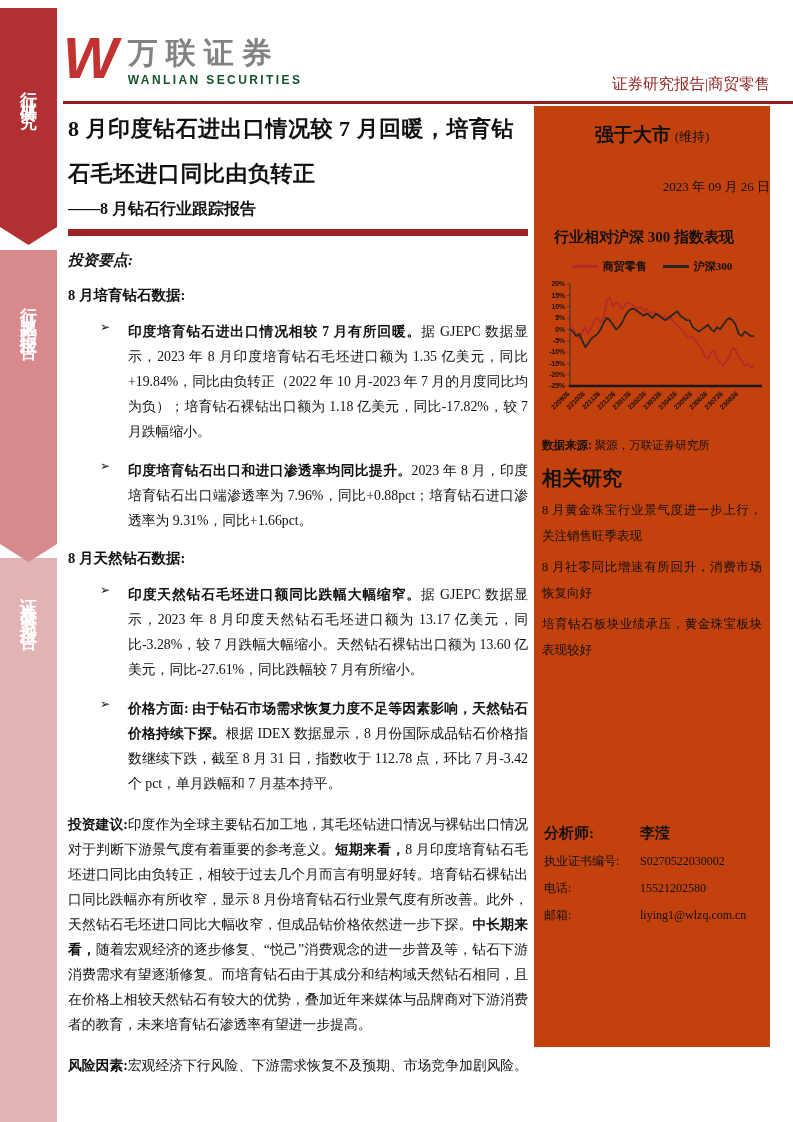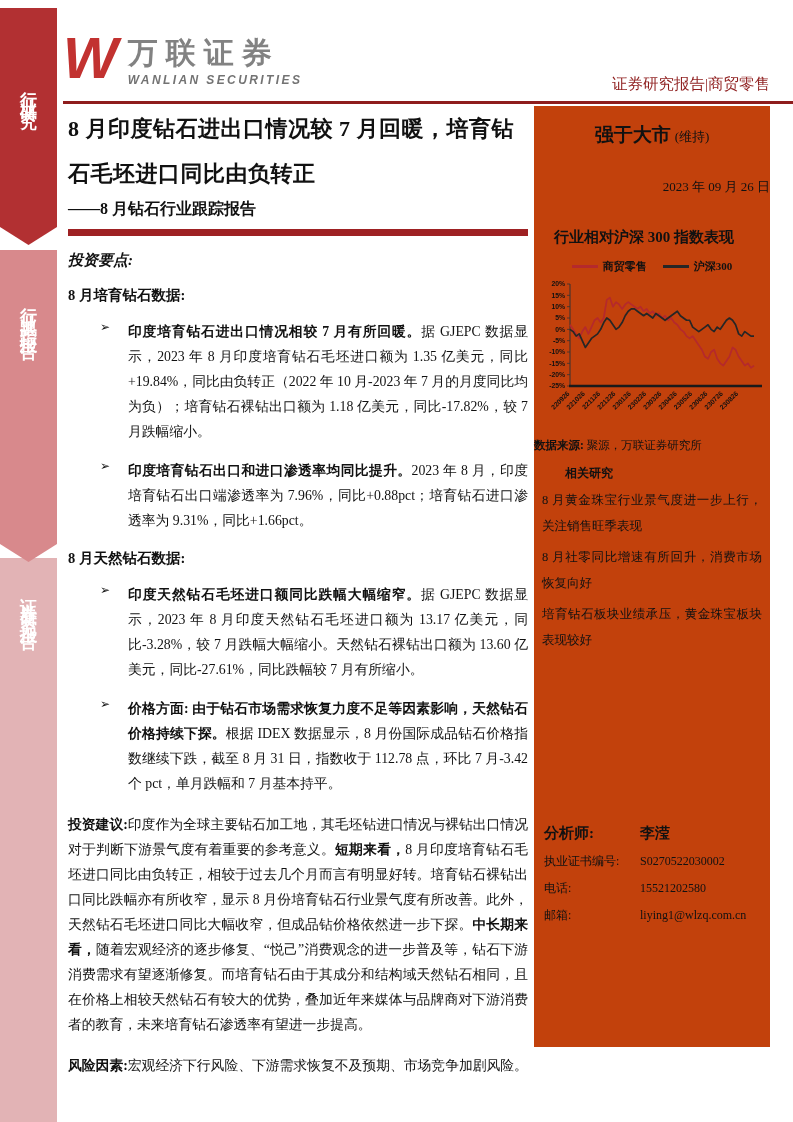--- a/index.html
+++ b/index.html
@@ -17,22 +17,22 @@
              color:#fff;font-weight:bold;font-size:17px;letter-spacing:7px;white-space:nowrap;}
   .seg1 .seg-label{top:70px;}
   .seg2 .seg-label{top:44px;}
   .seg3 .seg-label{top:26px;}
   
   .logo{position:absolute;left:63px;top:30px;display:flex;align-items:flex-start;}
   .logo-w{font-family:"Liberation Sans",sans-serif;font-style:italic;font-weight:bold;
           font-size:58px;line-height:56px;color:#c23230;margin-right:10px;}
   .logo-cn{font-family:"Liberation Sans",sans-serif;font-size:30px;line-height:38px;
            color:#828282;font-weight:bold;letter-spacing:8px;margin-top:4px;}
-  .logo-en{font-family:"Liberation Sans",sans-serif;font-size:12px;color:#737373;
-           font-weight:bold;letter-spacing:2.4px;margin-top:1px;font-style:italic;}
+  .logo-en{font-family:"Liberation Sans",sans-serif;font-size:12px;color:#14532d;
+           font-weight:bold;letter-spacing:2.4px;margin-top:1px;}
   .report-tag{position:absolute;right:23px;top:74px;font-size:15.5px;font-weight:normal;color:#8e1d1d;}
   .header-rule{position:absolute;left:63px;right:0;top:101px;height:2.5px;background:#8e1d1d;}
   
   .main{position:absolute;left:68px;top:106px;width:460px;}
   .doc-title{font-size:22px;font-weight:bold;line-height:45px;letter-spacing:0.5px;}
   .doc-subtitle{text-align:left;font-size:16px;font-weight:bold;margin-top:3px;}
   .title-bar{height:7px;background:#9e2123;margin-top:9px;}
   .kicker{font-size:15px;font-weight:bold;font-style:italic;margin-top:15px;}
   .sec-head{font-size:14.5px;font-weight:bold;margin-top:16px;}
   .bullet{position:relative;padding-left:60px;margin-top:14px;}
@@ -45,23 +45,23 @@
   .rating-val{font-size:19px;font-weight:bold;}
   .rating-status{font-size:13px;}
   .report-date{text-align:right;margin-top:30px;font-size:13px;}
   .chart-block{margin-top:32px;}
   .chart-title{font-size:15px;font-weight:bold;padding-left:20px;}
   .legend{display:flex;justify-content:center;gap:16px;align-items:center;margin-top:12px;
           font-size:11px;font-weight:bold;}
   .legend .sw{width:26px;height:2.5px;display:inline-block;margin-right:5px;vertical-align:middle;}
   .legend .entry{display:flex;align-items:center;}
   .chart-svg-wrap{margin-top:4px;padding-left:2px;}
-  .source{font-size:11.5px;margin-top:4px;}
+  .source{font-size:11.5px;margin-top:4px;padding-left:8px;}
   .related{padding:0 8px;margin-top:12px;}
-  .related-head{font-size:12px;font-weight:bold;margin-left:23px;}
+  .related-head{font-size:20px;font-weight:bold;}
   .related-item{font-size:12.5px;line-height:26px;margin-top:5px;text-align:justify;}
   .analyst{position:absolute;top:712px;left:10px;right:15px;}
   .analyst-row{display:flex;font-size:12px;line-height:27px;}
   .analyst-row .lbl{width:96px;flex:none;}
   .analyst-row.head{font-size:15px;font-weight:bold;line-height:30px;}
   svg text{font-family:"Liberation Sans",sans-serif;}
 </style>
 </head>
 <body>
 

